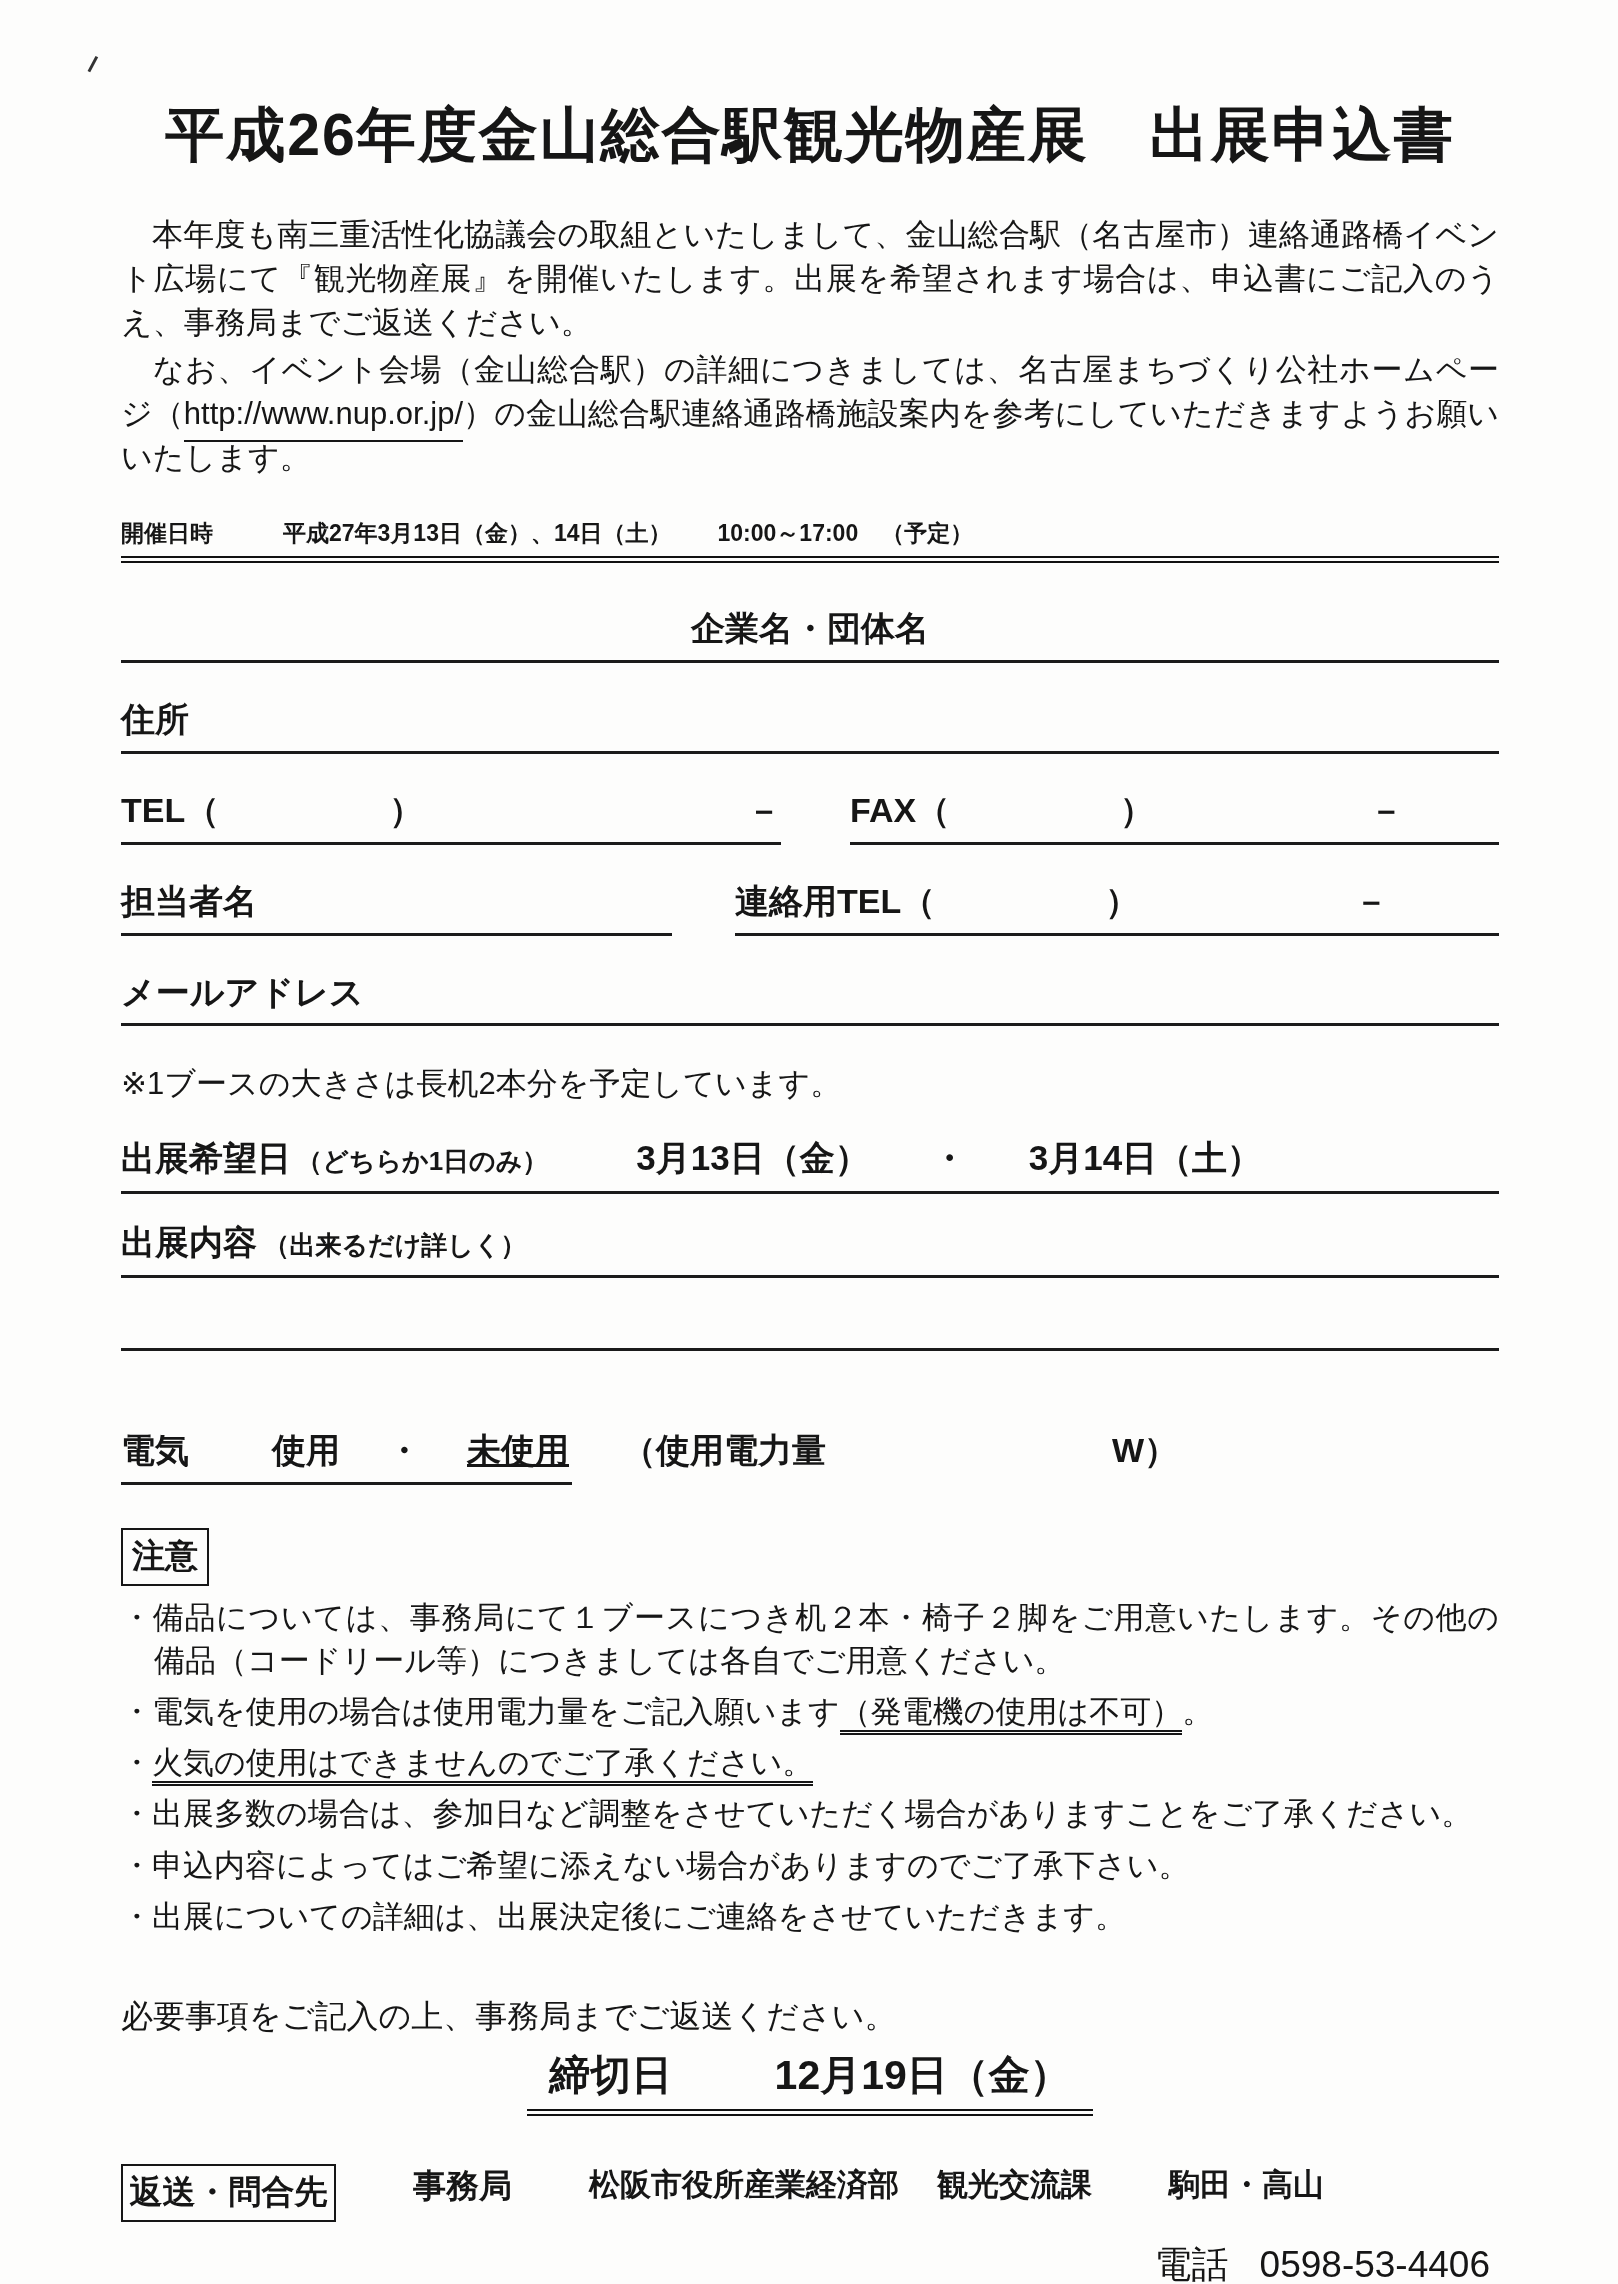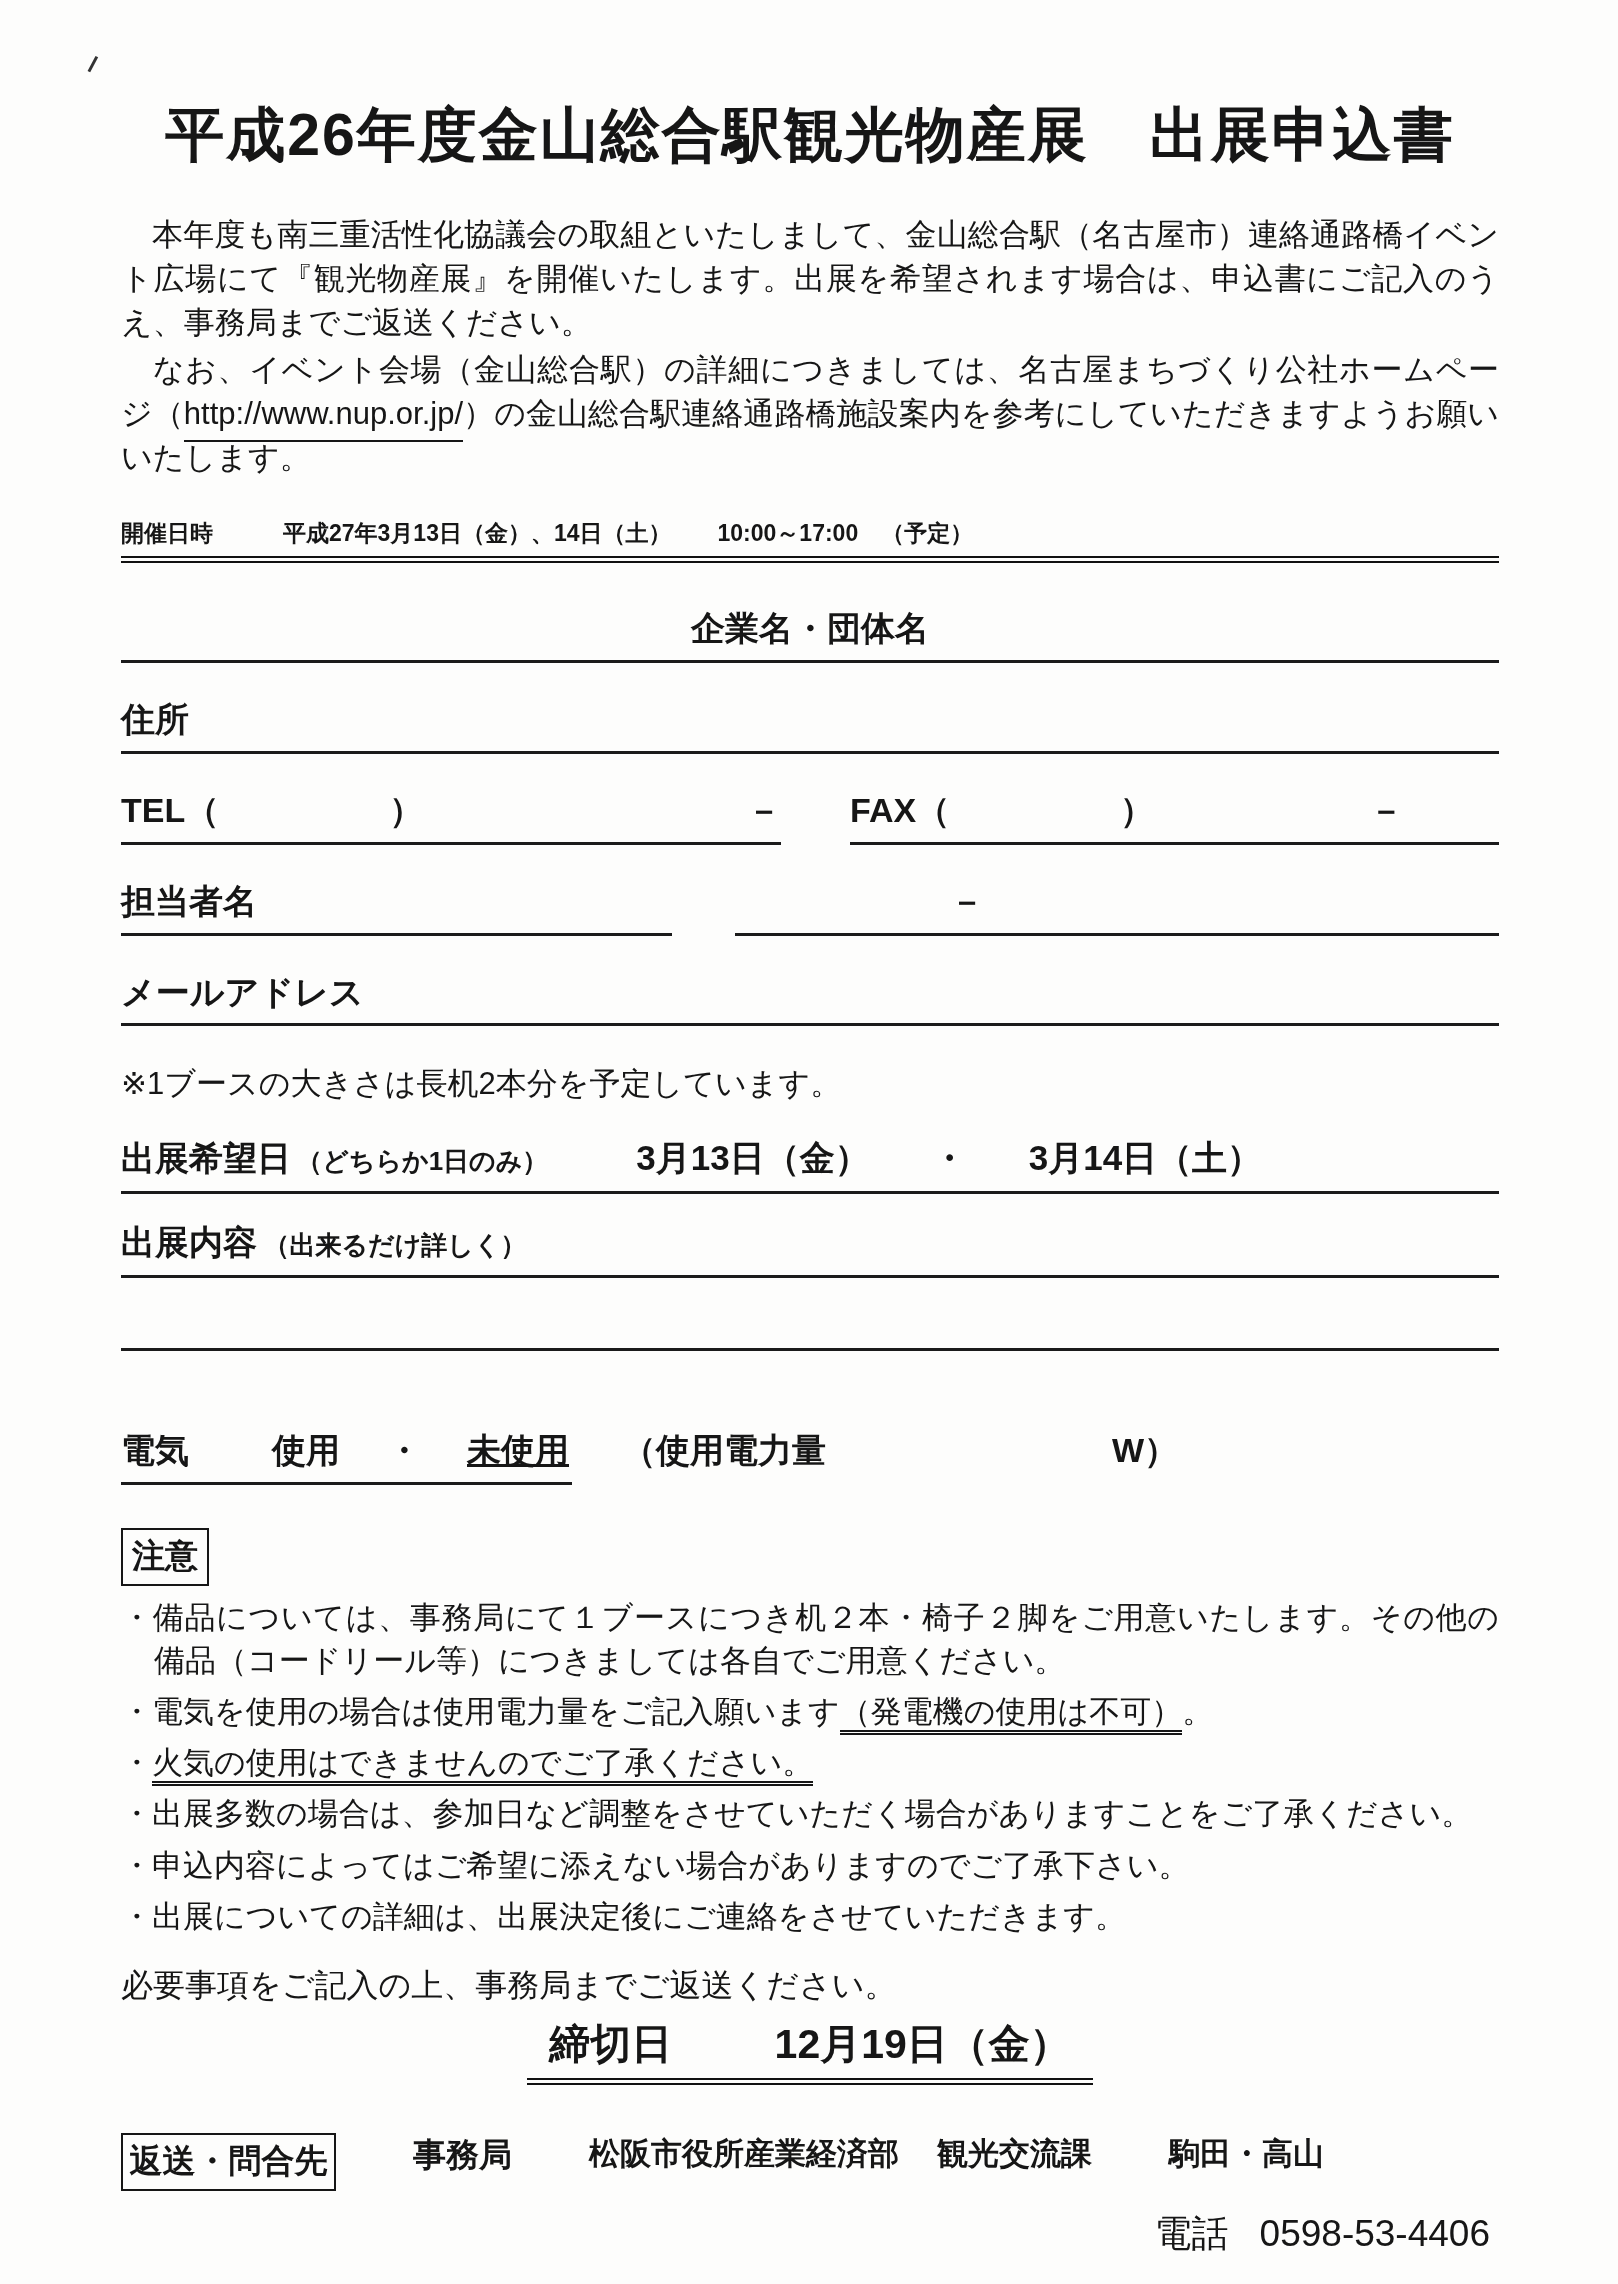--- a/index.html
+++ b/index.html
@@ -122,21 +122,21 @@
   }
   .bullets { margin-top: 10.4px; }
   .bullet {
     font-size: 31px; line-height: 1.38;
     padding-left: 33px; text-indent: -33px;
     margin-top: 8.5px;
     text-align: justify;
   }
   .dbl-underline { border-bottom: 5.2px double #161616; padding-bottom: 1.3px; }
 
-  .closing-note { margin-top: 25px; font-size: 32px; }
+  .closing-note { margin-top: 56px; font-size: 32px; }
   .deadline-wrap { text-align: center; margin-top: 9px; }
   .deadline {
     display: inline-block;
     font-size: 41px; font-weight: bold;
     border-bottom: 7.8px double #111;
     padding: 0 22px 6.5px;
     white-space: nowrap;
   }
   .deadline .dl-value { margin-left: 91px; }
 
@@ -197,20 +197,21 @@
       <span class="dash-fax">－</span>
     </div>
   </div>
 
   <div class="split-row">
     <div class="seg seg-person">
       <span>担当者名</span>
     </div>
     <div class="seg-gap2"></div>
     <div class="seg seg-ctel">
+      <span>連絡用TEL（　　　　　）</span>
       <span class="dash-ctel">－</span>
     </div>
   </div>
 
   <div class="field-row row-email">
     <span>メールアドレス</span>
   </div>
 
   <div class="booth-note">※1ブースの大きさは長机2本分を予定しています。</div>
 

